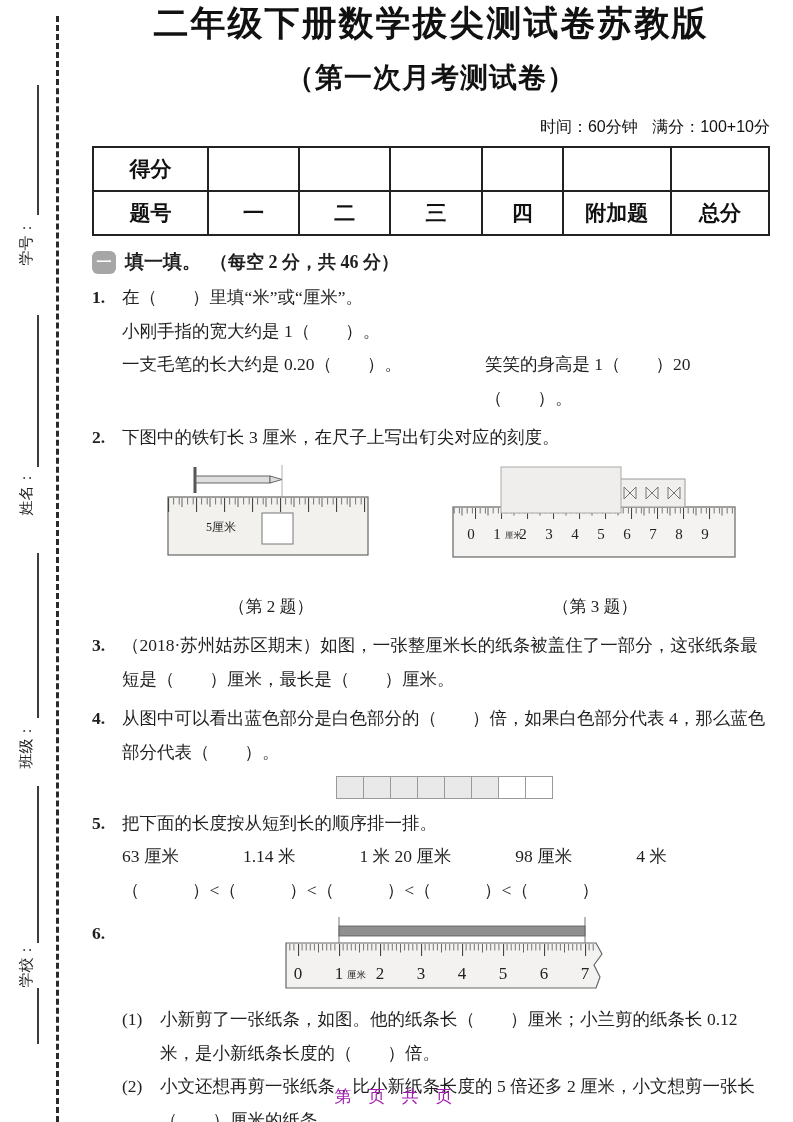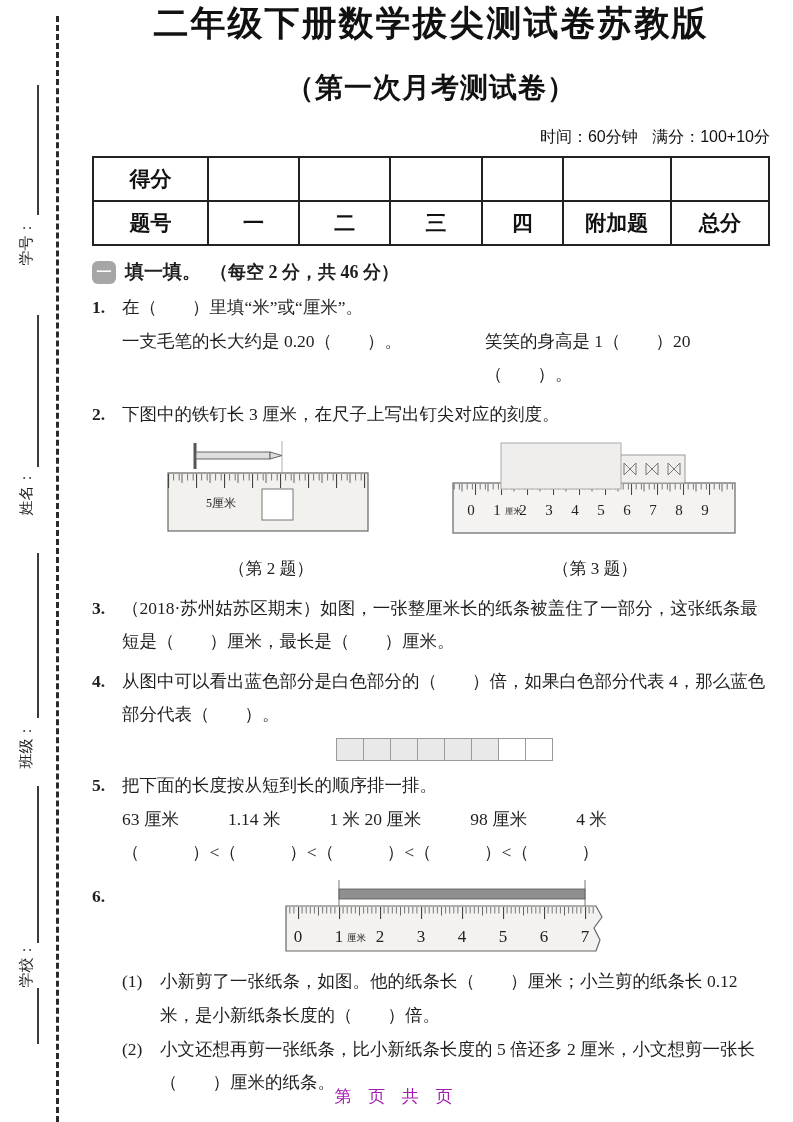--- a/index.html
+++ b/index.html
@@ -10,21 +10,21 @@
   
   .seal-dashed{position:absolute;left:56px;top:16px;bottom:0;width:0;
     border-left:3px dashed #2b2b2b;}
   .blank-line{position:absolute;left:37px;width:0;border-left:2px solid #3c3c3c;}
   .seal-label{position:absolute;left:26px;transform:translate(-50%,-50%) rotate(-90deg);
     white-space:nowrap;font-family:"Liberation Sans",sans-serif;font-size:15px;color:#222;}
   
   .main{position:absolute;left:92px;top:0;width:678px;}
   .title{text-align:center;font-family:"Liberation Sans",sans-serif;
     font-weight:bold;font-size:35px;letter-spacing:2px;color:#111;}
-  .subtitle{margin-top:22px;text-align:center;font-family:"Liberation Sans",sans-serif;
+  .subtitle{margin-top:12px;text-align:center;font-family:"Liberation Sans",sans-serif;
     font-weight:bold;font-size:28px;letter-spacing:1px;color:#111;}
   .meta{margin-top:20px;text-align:right;font-family:"Liberation Sans",sans-serif;
     font-size:16px;color:#111;}
   .meta span{margin-left:10px;}
   
   table.score{margin-top:8px;width:100%;border-collapse:collapse;table-layout:fixed;}
   table.score td{border:2px solid #222;height:40px;text-align:center;
     font-family:"Liberation Sans",sans-serif;font-weight:bold;font-size:21px;color:#111;}
   
   .section-head{margin-top:13px;display:flex;align-items:center;gap:9px;}
@@ -35,29 +35,29 @@
   .section-note{font-weight:bold;font-size:18px;}
   
   .q{display:flex;margin-top:6px;font-size:17.5px;line-height:1.92;}
   .qnum{width:30px;font-weight:bold;flex:0 0 30px;}
   .qbody{flex:1;}
   .tworow{display:flex;}
   .tworow .colL{flex:0 0 56%;}
   .tworow .colR{flex:1;}
   .figrow{display:flex;align-items:flex-end;margin-top:4px;}
   .figbox{text-align:center;}
-  .figcap{font-size:17px;margin-top:4px;}
+  .figcap{font-size:17px;margin-top:18px;}
   .sub{display:flex;}
   .subnum{flex:0 0 38px;}
   .subbody{flex:1;}
   
   .strip{display:flex;width:218px;margin:6px auto 2px;}
   .cell{width:26px;height:21px;border:1px solid #9a9a9a;margin-left:-1px;background:#fff;}
   .cell.shaded{background:#e9e9e9;}
-  .values-row{display:flex;gap:49px;}
+  .values-row{display:flex;gap:64px;}
   .footer{position:absolute;bottom:14px;left:0;width:100%;text-align:center;
     font-family:"Liberation Sans",sans-serif;font-size:17px;letter-spacing:6px;color:#a21caf;}
   svg text{font-family:"Liberation Serif",serif;fill:#222;}
 </style>
 </head>
 <body>
 
 <div class="seal-dashed"></div>
 
 <div class="blank-line" style="top:85px;height:130px;"></div>
@@ -118,20 +118,21 @@
     <div class="badge">一</div>
     <span class="section-title">填一填。</span>
     <span class="section-note">（每空 2 分，共 46 分）</span>
   </div>
 
   <div class="q">
     <div class="qnum">1.</div>
     <div class="qbody">
       <div>在（　　）里填“米”或“厘米”。</div>
       <div class="tworow">
+        <span class="colL">小刚手指的宽大约是 1（　　）。</span>
       </div>
       <div class="tworow">
         <span class="colL">一支毛笔的长大约是 0.20（　　）。</span>
         <span class="colR">笑笑的身高是 1（　　）20（　　）。</span>
       </div>
     </div>
   </div>
 
   <div class="q">
     <div class="qnum">2.</div>

